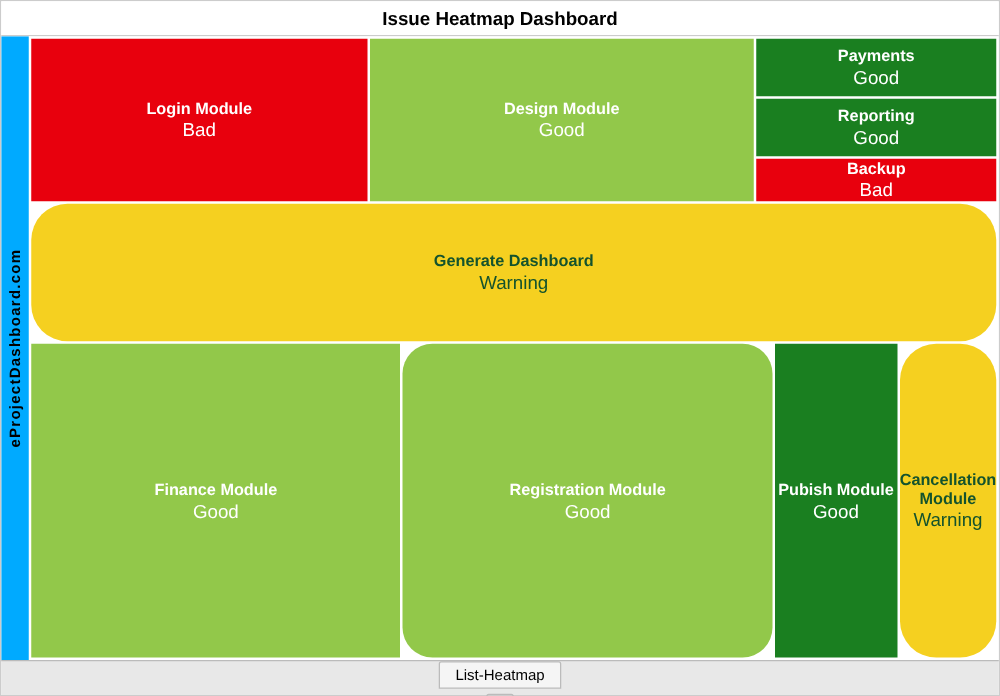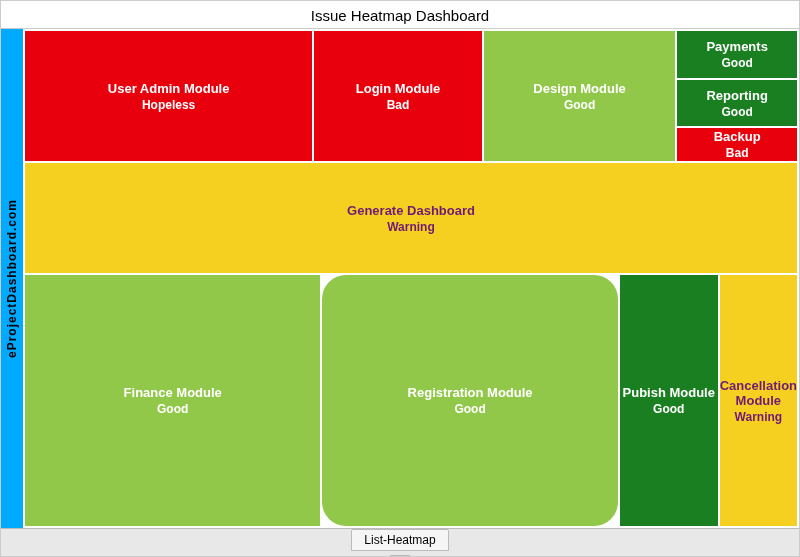--- a/index.html
+++ b/index.html
@@ -13,21 +13,21 @@
     #app {
       width: 800px;
       height: 557px;
       display: flex;
       flex-direction: column;
       border: 1px solid #ccc;
     }
     #title-bar {
       text-align: center;
       font-size: 15px;
-      font-weight: normal;
+      font-weight: bold;
       padding: 6px 0 4px 0;
       background: #fff;
       border-bottom: 1px solid #ccc;
     }
     #main-area {
       display: flex;
       flex: 1;
       overflow: hidden;
     }
     #sidebar-label {
@@ -67,26 +67,26 @@
       font-size: 13px;
       text-align: center;
       padding: 0;
       cursor: default;
     }
     .cell .cell-name {
       font-size: 13px;
       font-weight: bold;
     }
     .cell .cell-status {
-      font-size: 12px;
-      font-weight: bold;
+      font-size: 15px;
+      font-weight: normal;
       margin-top: 2px;
     }
     .red { background: #e8000d; }
-    .yellow { background: #f5d020; color: #701a75; }
+    .yellow { background: #f5d020; color: #14532d; border-radius: 29px; }
     .light-green { background: #92c84a; }
     .green { background: #1a7f20; }
     
     #row1 { height: 130px; }
     #cell-user-admin { flex: 2.4; }
     #cell-login { flex: 1.4; }
     #cell-design { flex: 1.6; }
     #col-right-top {
       display: flex;
       flex-direction: column;
@@ -184,24 +184,20 @@
   </div>
 
   <div id="main-area">
     <div id="sidebar-label">
       <span>eProjectDashboard.com</span>
     </div>
 
     <div id="heatmap">
 
       <div class="row" id="row1">
-        <div class="cell red" id="cell-user-admin">
-          <span class="cell-name">User Admin Module</span>
-          <span class="cell-status">Hopeless</span>
-        </div>
         <div class="cell red" id="cell-login">
           <span class="cell-name">Login Module</span>
           <span class="cell-status">Bad</span>
         </div>
         <div class="cell light-green" id="cell-design">
           <span class="cell-name">Design Module</span>
           <span class="cell-status">Good</span>
         </div>
         <div id="col-right-top">
           <div class="cell green" id="cell-payments" style="flex:1;">

